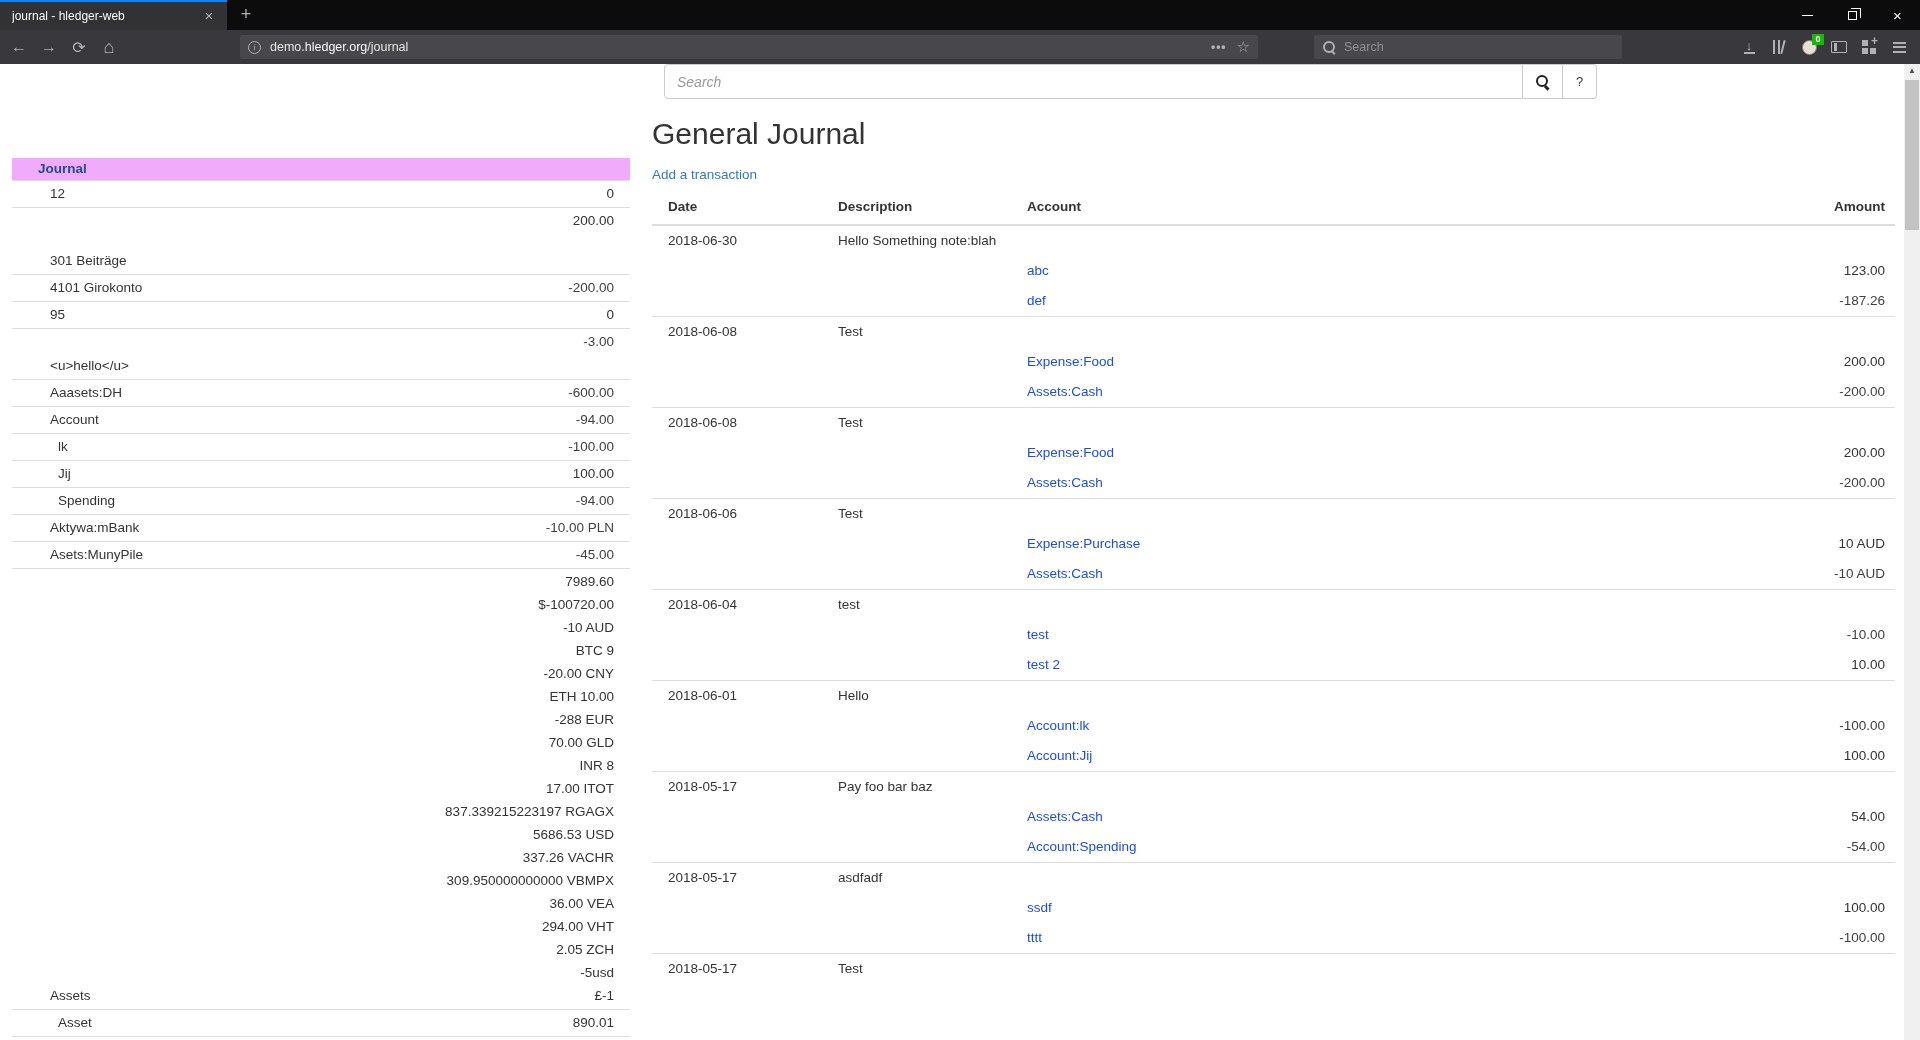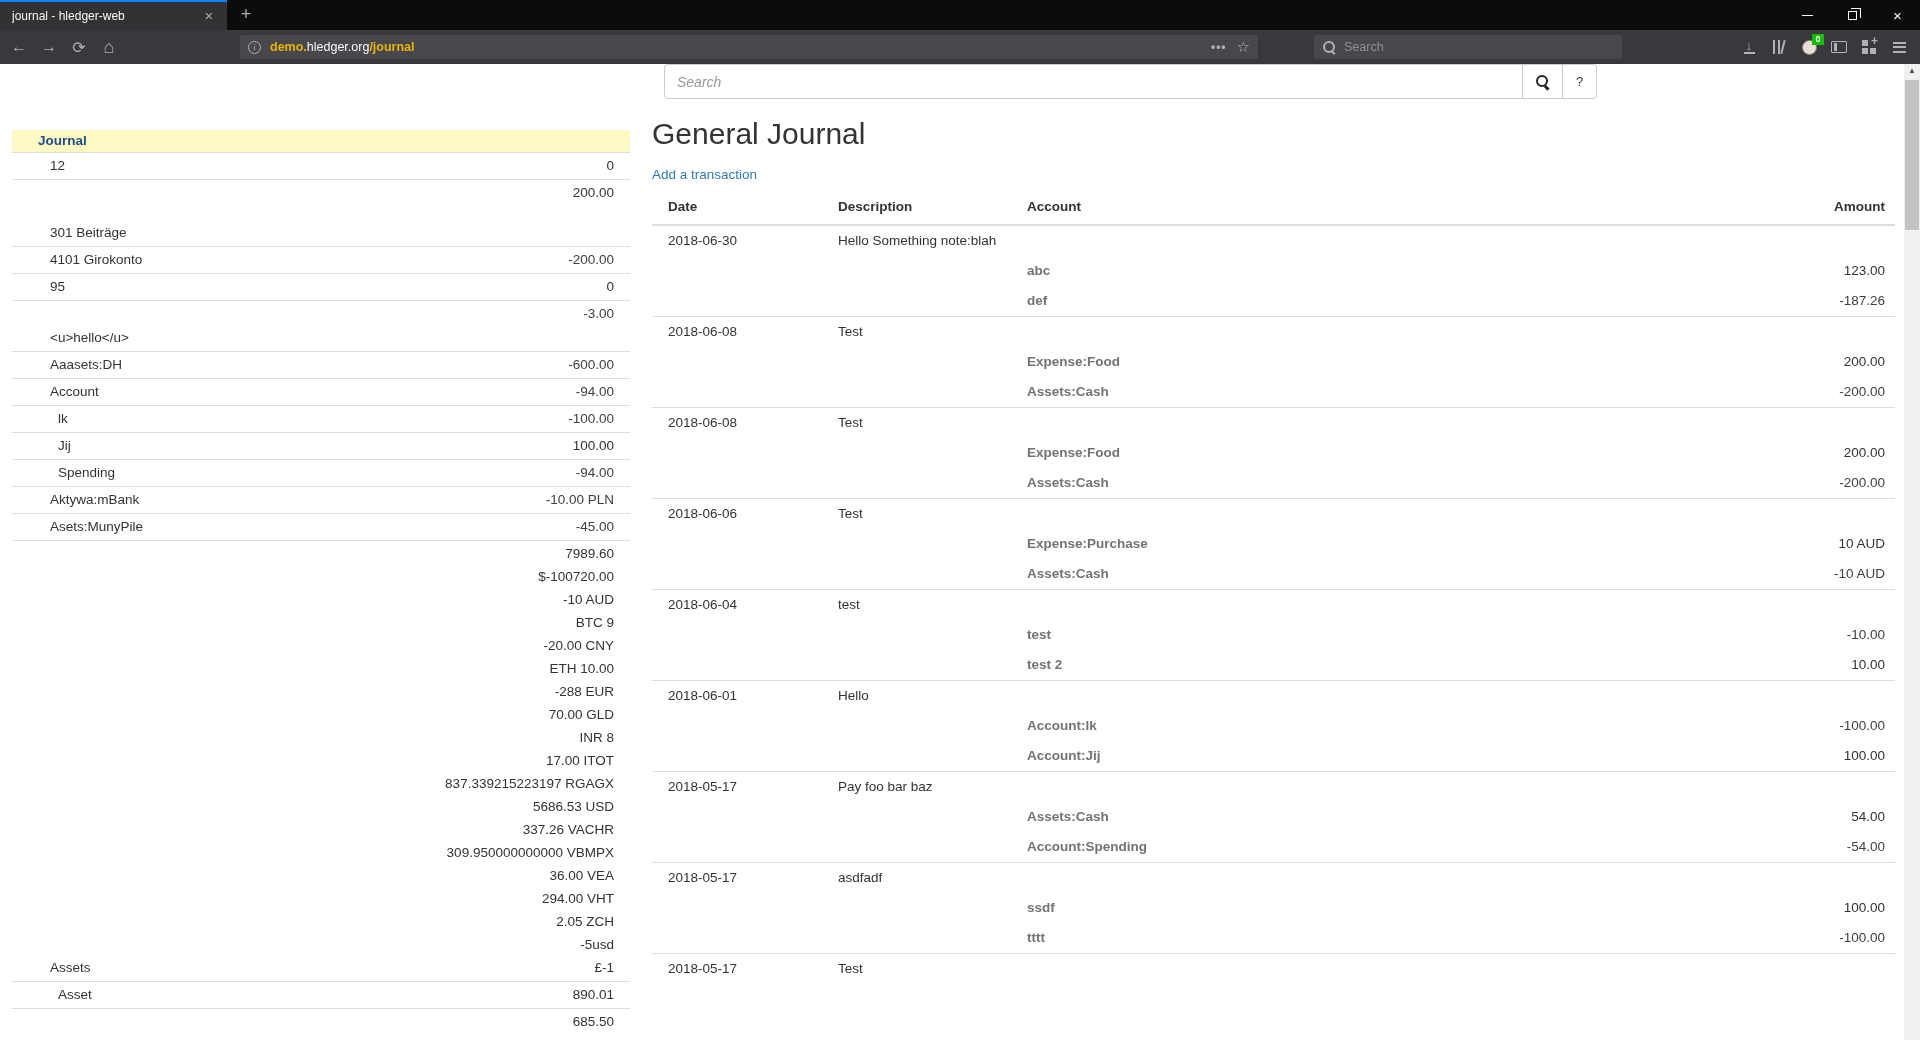--- a/index.html
+++ b/index.html
@@ -17,21 +17,21 @@
   .glyph-restore { width:9px; height:9px; border:1px solid #f9f9fa; position:relative; display:block; }
   .glyph-restore::before { content:""; position:absolute; left:2px; top:-4px; width:9px; height:9px; border:1px solid #f9f9fa; border-left:none; border-bottom:none; }
   .glyph-close { font-size:15px; line-height:1; }
 
   #toolbar { position:absolute; left:0; top:30px; width:1920px; height:34px; background:#38383d; }
   .nav-icons { position:absolute; left:4px; top:0; height:34px; display:flex; align-items:center; }
   .nav-btn { width:30px; height:28px; display:flex; align-items:center; justify-content:center; color:#b1b1b3; font-size:16px; border-radius:2px; }
   .urlbar { position:absolute; left:240px; top:5px; width:1018px; height:24px; background:#47474c; border-radius:2px; display:flex; align-items:center; padding:0 8px; }
   .info-icon { width:13px; height:13px; border:1px solid #b1b1b3; border-radius:50%; color:#b1b1b3; font-size:9px; line-height:11px; text-align:center; font-style:italic; font-family:"Liberation Serif", serif; flex:none; }
   .url-text { flex:1; font-size:12.5px; margin-left:9px; white-space:nowrap; overflow:hidden; }
-  .url-dim { color:#eab308;font-weight:bold; }
+  .url-dim { color:#e5e5e5; }
   .url-domain { color:#f9f9fa; }
   .page-actions { color:#b1b1b3; font-size:12px; letter-spacing:1px; font-weight:bold; margin-right:10px; }
   .star-icon { color:#b1b1b3; font-size:15px; }
   .searchbar { position:absolute; left:1314px; top:5px; width:308px; height:24px; background:#47474c; border-radius:2px; display:flex; align-items:center; padding:0 8px; }
   .mag { position:relative; width:14px; height:14px; flex:none; }
   .mag::before { content:""; position:absolute; left:1px; top:1px; width:8px; height:8px; border:2px solid #b1b1b3; border-radius:50%; }
   .mag::after { content:""; position:absolute; left:10px; top:10px; width:5px; height:2px; background:#b1b1b3; transform:rotate(45deg); transform-origin:0 0; }
   .search-ph { color:#8f8f94; font-size:12.5px; margin-left:8px; }
   .tool-icons { position:absolute; right:6px; top:0; height:34px; display:flex; align-items:center; }
   .tool-btn { width:30px; height:28px; display:flex; align-items:center; justify-content:center; color:#b1b1b3; position:relative; }
@@ -52,21 +52,21 @@
   .menu-glyph::before { content:""; position:absolute; left:0; top:2.5px; width:13px; height:2px; background:#b1b1b3; }
 
   
   #page { position:absolute; left:0; top:64px; width:1920px; height:976px; background:#fff; overflow:hidden; }
   #page-scrollbar { position:absolute; right:0; top:0; width:16px; height:976px; background:#f0f0f0; }
   #page-scrollbar .sb-arrow { color:#505050; font-size:8px; text-align:center; line-height:14px; }
   #page-scrollbar .sb-thumb { position:absolute; left:1px; top:16px; width:14px; height:150px; background:#c2c2c2; }
 
   
   #sidebar { position:absolute; left:12px; top:66px; width:618px; font-size:13.5px; color:#333; }
-  .sb-head { background:#fef9c3; padding:3px 0 4px 26px; }
+  .sb-head { background:#f0abfc; padding:3px 0 4px 26px;margin-top:28px; }
   .sb-head a { color:#1d4e89; font-weight:bold; text-decoration:none; }
   .acct-row { border-top:1px solid #ddd; display:flex; padding:1px 0 2px; }
   .acct-name { flex:1; line-height:23px; align-self:flex-end; white-space:nowrap; }
   .acct-amts { text-align:right; padding-right:16px; }
   .amt-line { line-height:23px; white-space:nowrap; }
   .neg { color:#404040; }
 
   
   #main { position:absolute; left:652px; top:0; width:1243px; color:#333; }
   #main h1 { font-size:36px; font-weight:500; margin:18px 0 10px; }
@@ -85,21 +85,21 @@
   .txn-header { display:grid; grid-template-columns:186px 183px 1fr; padding:6px 0 10px; border-bottom:2px solid #ddd; font-weight:bold; }
   .th-date { padding-left:16px; }
   .th-acct-amt { display:flex; justify-content:space-between; }
   .th-acct { padding-left:6px; }
   .th-amt { text-align:right; padding-right:10px; }
   .txn { display:grid; grid-template-columns:186px 183px 1fr; border-top:1px solid #ddd; }
   .txn.first { border-top:none; }
   .txn-date { grid-column:1; line-height:30px; padding-left:16px; white-space:nowrap; }
   .txn-desc { grid-column:2 / 4; line-height:30px; white-space:nowrap; }
   .posting { grid-column:3; display:flex; justify-content:space-between; line-height:30px; }
-  .posting a { color:#737373; text-decoration:none; padding-left:6px;font-weight:bold; }
+  .posting a { color:#1d4ed8; text-decoration:none; padding-left:6px; }
   .posting .p-amt { text-align:right; padding-right:10px; white-space:nowrap; }
 </style>
 </head>
 <body>
 
 <div id="titlebar">
   <div class="tab">
     <span class="tab-title">journal - hledger-web</span>
     <span class="tab-close">×</span>
   </div>

